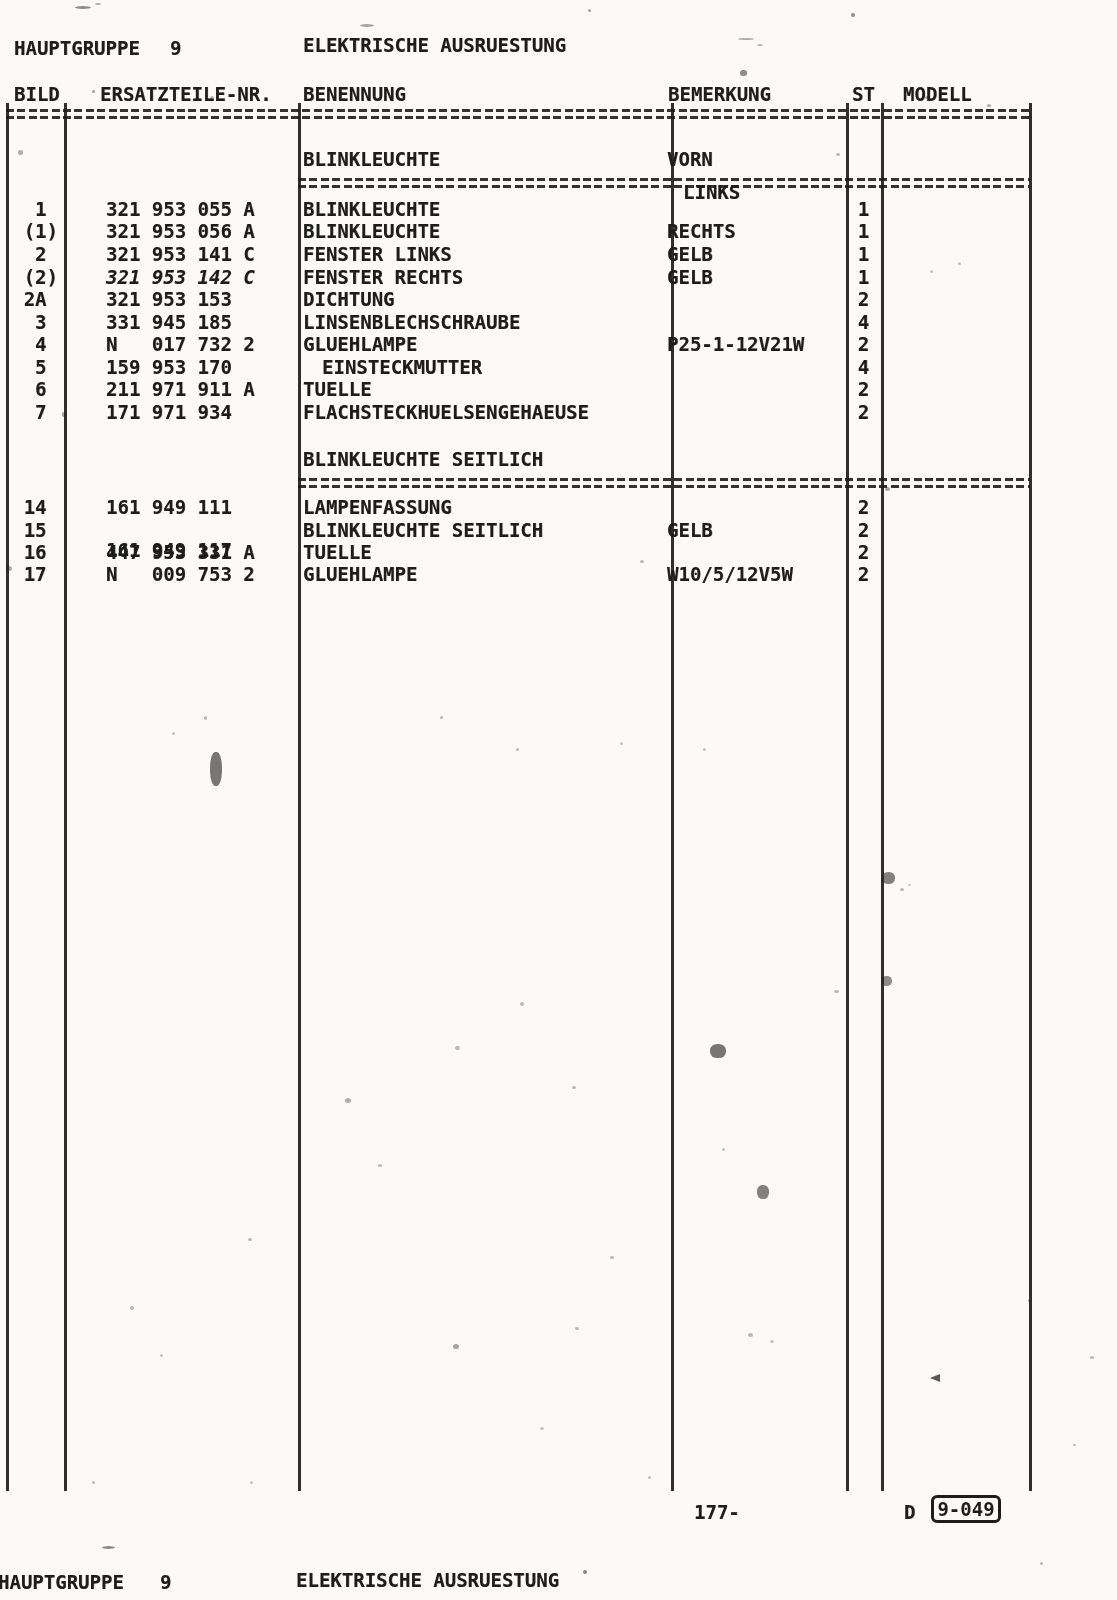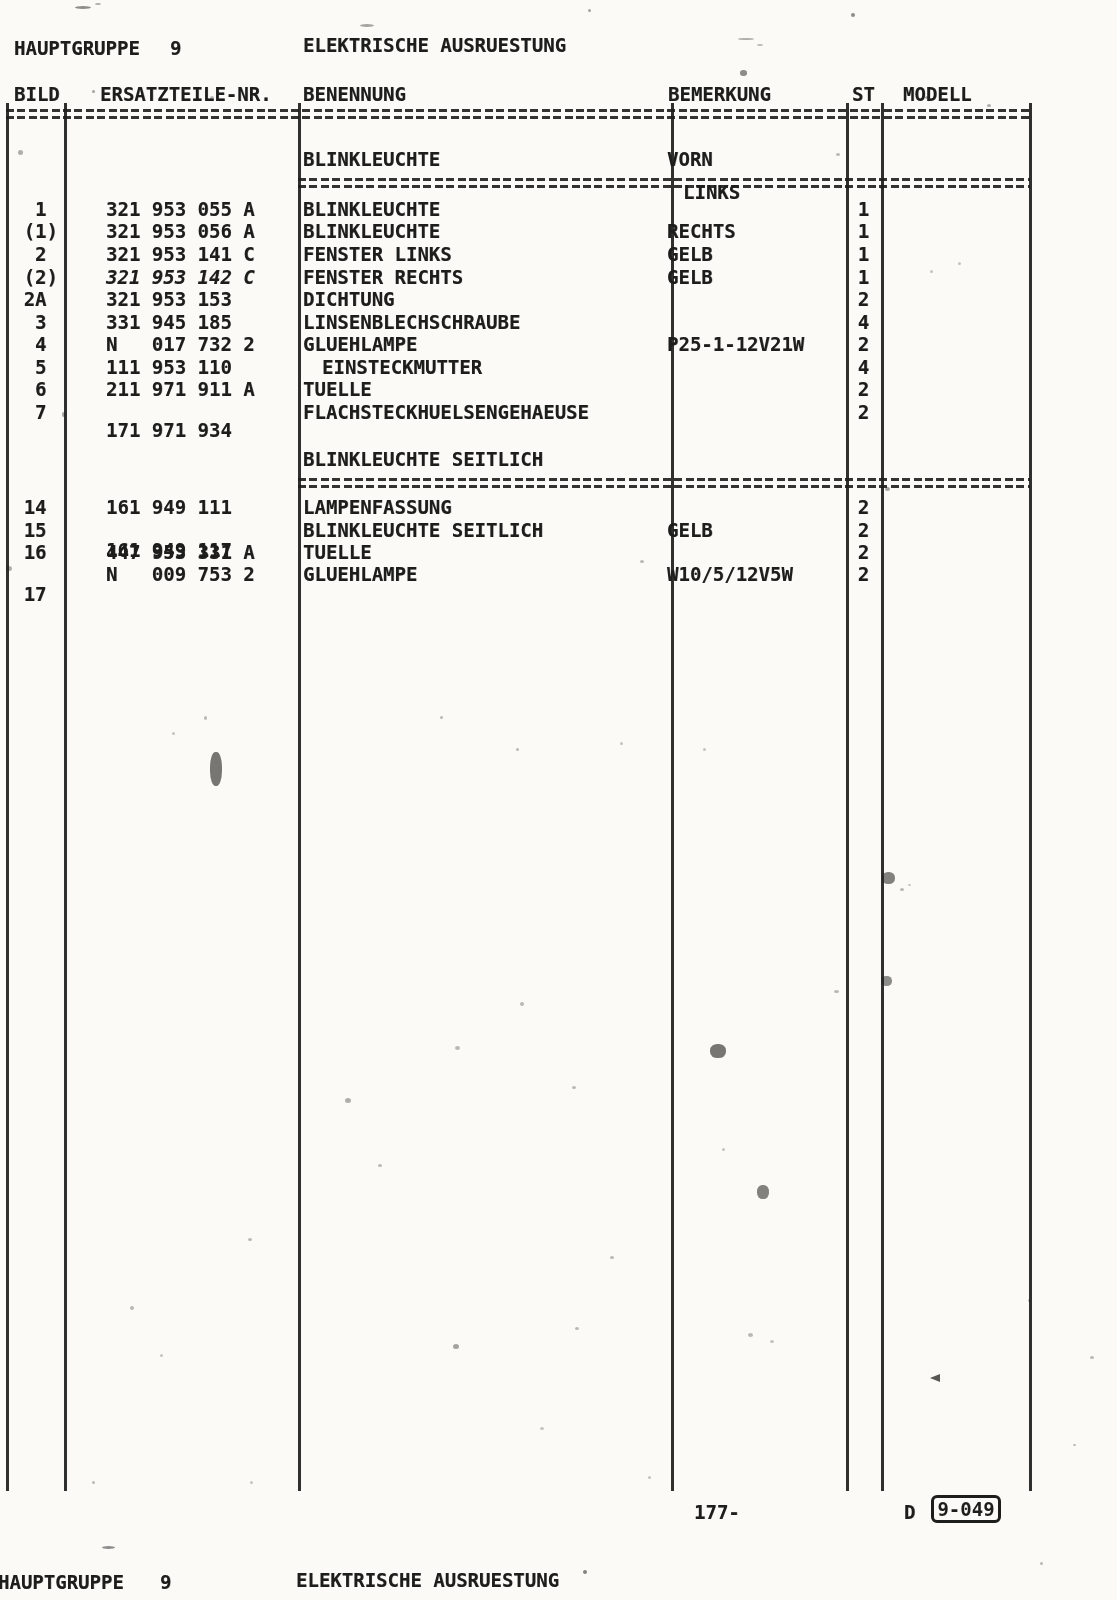--- a/index.html
+++ b/index.html
@@ -105,48 +105,48 @@
       <span class="t cell-right" style="left: 8px; top: 312px; width: 50px;">3 </span>
       <span class="t" style="left: 106px; top: 312px;">331 945 185</span>
       <span class="t" style="left: 303px; top: 312px;">LINSENBLECHSCHRAUBE</span>
       <span class="t cell-center" style="left: 845px; top: 312px; width: 37px;">4</span>
       <span class="t cell-right" style="left: 8px; top: 334px; width: 50px;">4 </span>
       <span class="t" style="left: 106px; top: 334px;">N   017 732 2</span>
       <span class="t" style="left: 303px; top: 334px;">GLUEHLAMPE</span>
       <span class="t" style="left: 667px; top: 334px;">P25-1-12V21W</span>
       <span class="t cell-center" style="left: 845px; top: 334px; width: 37px;">2</span>
       <span class="t cell-right" style="left: 8px; top: 357px; width: 50px;">5 </span>
-      <span class="t" style="left: 106px; top: 357px;">111 953 110</span>
+      <span class="t" style="left: 106px; top: 357px;">159 953 170</span>
       <span class="t" style="left: 303px; top: 357px; margin-left: 19px;">EINSTECKMUTTER</span>
       <span class="t cell-center" style="left: 845px; top: 357px; width: 37px;">4</span>
       <span class="t cell-right" style="left: 8px; top: 379px; width: 50px;">6 </span>
       <span class="t" style="left: 106px; top: 379px;">211 971 911 A</span>
       <span class="t" style="left: 303px; top: 379px;">TUELLE</span>
       <span class="t cell-center" style="left: 845px; top: 379px; width: 37px;">2</span>
       <span class="t cell-right" style="left: 8px; top: 402px; width: 50px;">7 </span>
-      <span class="t" style="left: 106px; top: 420px; text-align: center;">171 971 934</span>
+      <span class="t" style="left: 106px; top: 402px; text-align: center;">171 971 934</span>
       <span class="t" style="left: 303px; top: 402px;">FLACHSTECKHUELSENGEHAEUSE</span>
       <span class="t cell-center" style="left: 845px; top: 402px; width: 37px;">2</span>
       <span class="t" style="left: 303px; top: 449px;">BLINKLEUCHTE SEITLICH</span>
       <div class="dash" style="left: 298px; width: 732px; top: 478px;"></div>
       <div class="dash" style="left: 298px; width: 732px; top: 485px;"></div>
       <span class="t cell-right" style="left: 8px; top: 497px; width: 50px;">14 </span>
       <span class="t" style="left: 106px; top: 497px;">161 949 111</span>
       <span class="t" style="left: 303px; top: 497px;">LAMPENFASSUNG</span>
       <span class="t cell-center" style="left: 845px; top: 497px; width: 37px;">2</span>
       <span class="t cell-right" style="left: 8px; top: 520px; width: 50px;">15 </span>
       <span class="t" style="left: 106px; top: 540px;">161 949 117</span>
       <span class="t" style="left: 303px; top: 520px;">BLINKLEUCHTE SEITLICH</span>
       <span class="t" style="left: 667px; top: 520px;">GELB</span>
       <span class="t cell-center" style="left: 845px; top: 520px; width: 37px;">2</span>
       <span class="t cell-right" style="left: 8px; top: 542px; width: 50px;">16 </span>
       <span class="t" style="left: 106px; top: 542px;">447 953 331 A</span>
       <span class="t" style="left: 303px; top: 542px;">TUELLE</span>
       <span class="t cell-center" style="left: 845px; top: 542px; width: 37px;">2</span>
-      <span class="t cell-right" style="left: 8px; top: 564px; width: 50px; margin-top: 20px;">17 </span>
+      <span class="t cell-right" style="left: 8px; top: 564px; width: 50px;">17 </span>
       <span class="t" style="left: 106px; top: 564px;">N   009 753 2</span>
       <span class="t" style="left: 303px; top: 564px;">GLUEHLAMPE</span>
       <span class="t" style="left: 667px; top: 564px;">W10/5/12V5W</span>
       <span class="t cell-center" style="left: 845px; top: 564px; width: 37px;">2</span>
     </div>
 
   <span class="t" style="left:694px;top:1502px;">177-</span>
   <span class="t" style="left:904px;top:1502px;">D</span>
   <div class="code-box" style="left:931px;top:1495px;width:70px;height:28px;">
     <span>9-049</span>

